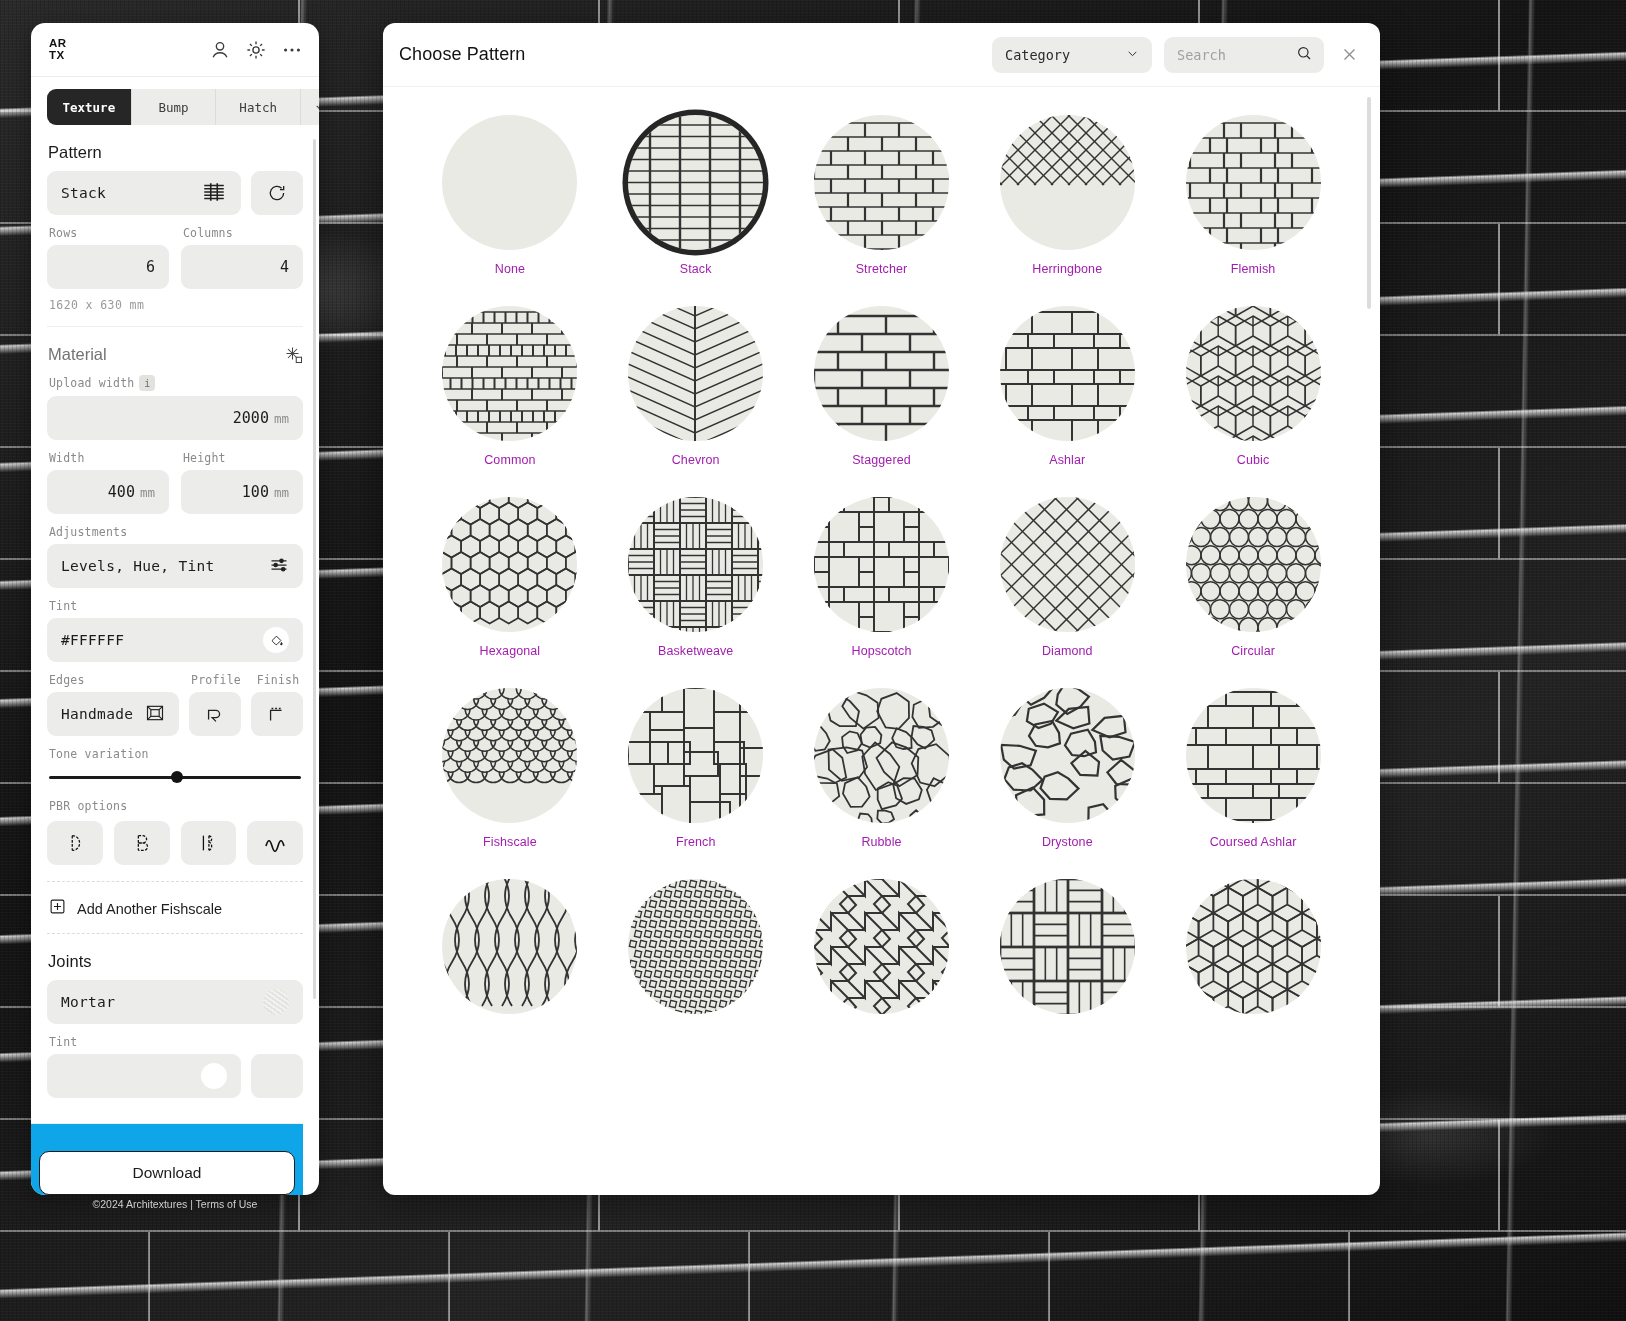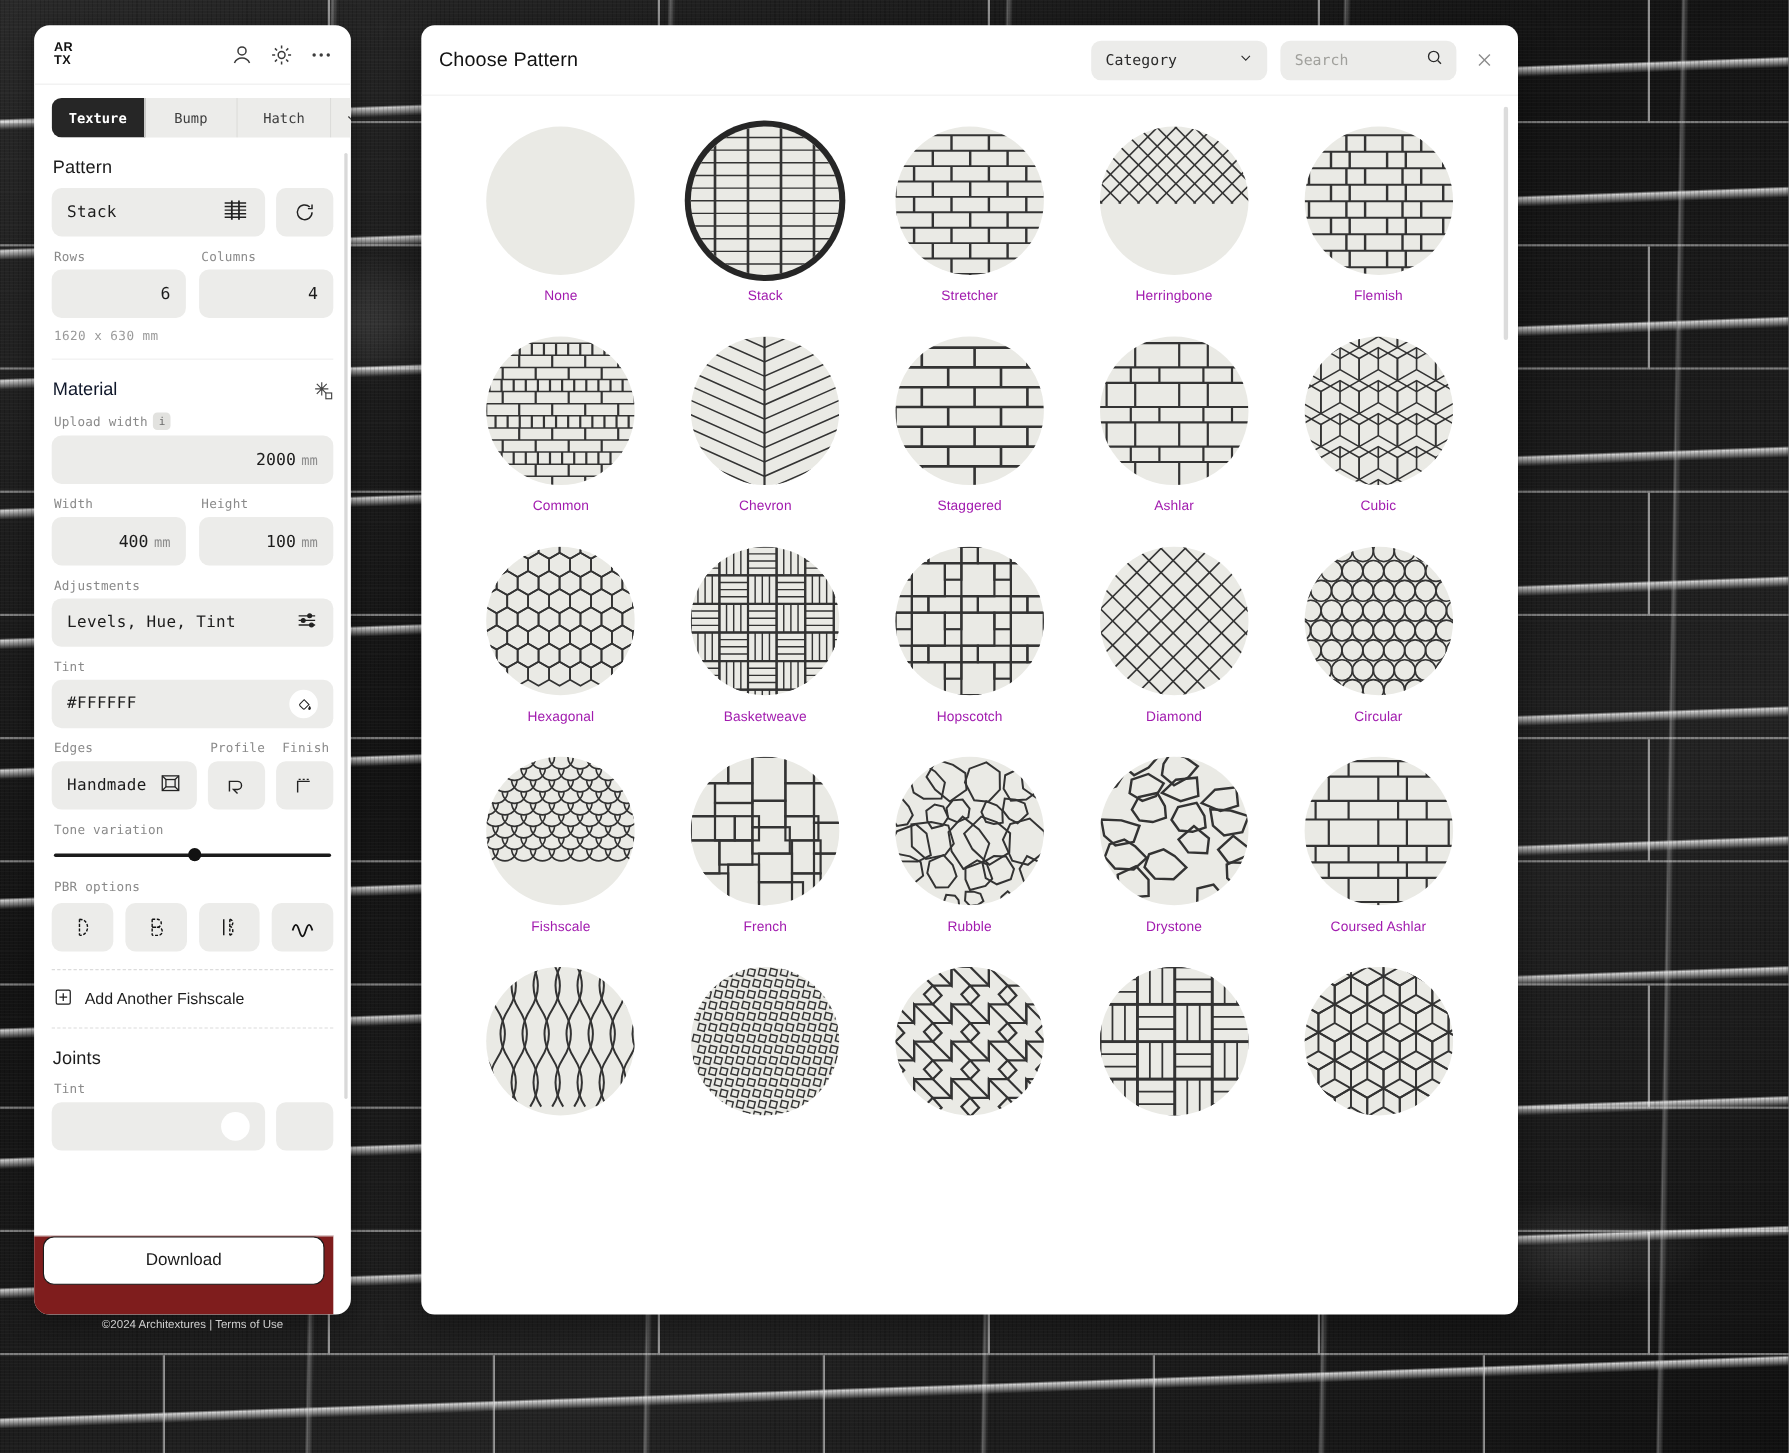--- a/index.html
+++ b/index.html
@@ -74,21 +74,21 @@
   }
   .seg > div {
     flex: 1; display: flex; align-items: center; justify-content: center;
     font-size: 12.5px; color: #3d3d3d; border-right: 1px solid #dcdcda; cursor: pointer;
   }
   .seg > div:last-child { border-right: none; flex: 0 0 38px; }
   .seg > div.on { background: #262626; color: #fff; font-weight: 700; }
 
   h3.sect { font-size: 16.5px; font-weight: 400; color: #1b1b1b; margin: 18px 0 9px 1px; letter-spacing: .1px; }
   .sect-row { display: flex; align-items: center; justify-content: space-between; margin: 18px 0 9px 1px; }
-  .sect-row h3 { font-size: 16.5px; font-weight: 400; color: #0f172a; }
+  .sect-row h3 { font-size: 16.5px; font-weight: 400; color: #737373; }
 
   .fld {
     background: #ececea; border-radius: 9px; height: 44px;
     display: flex; align-items: center; justify-content: space-between;
     padding: 0 14px;
     font-family: "DejaVu Sans Mono", monospace; font-size: 14.5px; color: #1c1c1c;
   }
   .fld .val { letter-spacing: .3px; }
   .row2 { display: flex; gap: 12px; }
   .row2 > * { flex: 1; }
@@ -140,22 +140,22 @@
 
   .pbr { display: flex; gap: 11px; margin-top: 8px; }
   .pbr .sq { width: 56px; height: 44px; }
 
   .addmat { display: flex; align-items: center; gap: 11px; padding: 16px 2px 14px 2px; cursor: pointer; }
   .addmat span.t { font-size: 14.5px; color: #1e1e1e; }
   .dashed { border-top: 1px dashed #dcdcdc; }
 
   .sb-foot {
     position: absolute; left: 0; right: 16px; bottom: 0; height: 72px;
-    background: #7f1d1d; border-top: 1px solid #efefef;
-    display: flex; flex-direction: column; align-items: center; justify-content: flex-start; gap: 4px;
+    background: #0ea5e9; border-top: 1px solid #efefef;
+    display: flex; flex-direction: column; align-items: center; justify-content: flex-end; gap: 4px;
   }
   #download-button {
     width: 256px; height: 44px; border-radius: 10px;
     border: 1.3px solid #1b1b1b; background: #fff; color: #1b1b1b;
     font-family: "Liberation Sans", sans-serif; font-size: 15.5px; cursor: pointer;
   }
   .copyright { position: absolute; left: 0; right: 0; bottom: -26px; text-align: center; font-size: 10.5px; color: #cfcfcf; }
 
   
   #modal {
@@ -486,20 +486,24 @@
         <svg width="17" height="17" viewBox="0 0 24 24" stroke="#1e1e1e" stroke-width="1.6" fill="none">
             <rect x="3" y="3" width="18" height="18" rx="2"></rect>
             <path d="M12 7v10M7 12h10"></path>
           </svg>
       </span>
       <span class="t">Add Another Fishscale</span>
     </div>
     <div class="dashed"></div>
 
     <h3 class="sect">Joints</h3>
+    <div class="fld">
+      <span class="val">Mortar</span>
+      <span class="swatch sw-mortar"></span>
+    </div>
     <div class="lbl">Tint</div>
     <div class="with-btn">
       <div class="fld">
         <span class="val"></span>
           <span class="swatch" style="background:#fff"></span>
       </div>
       <div class="sq"></div>
     </div>
   </div>
 

